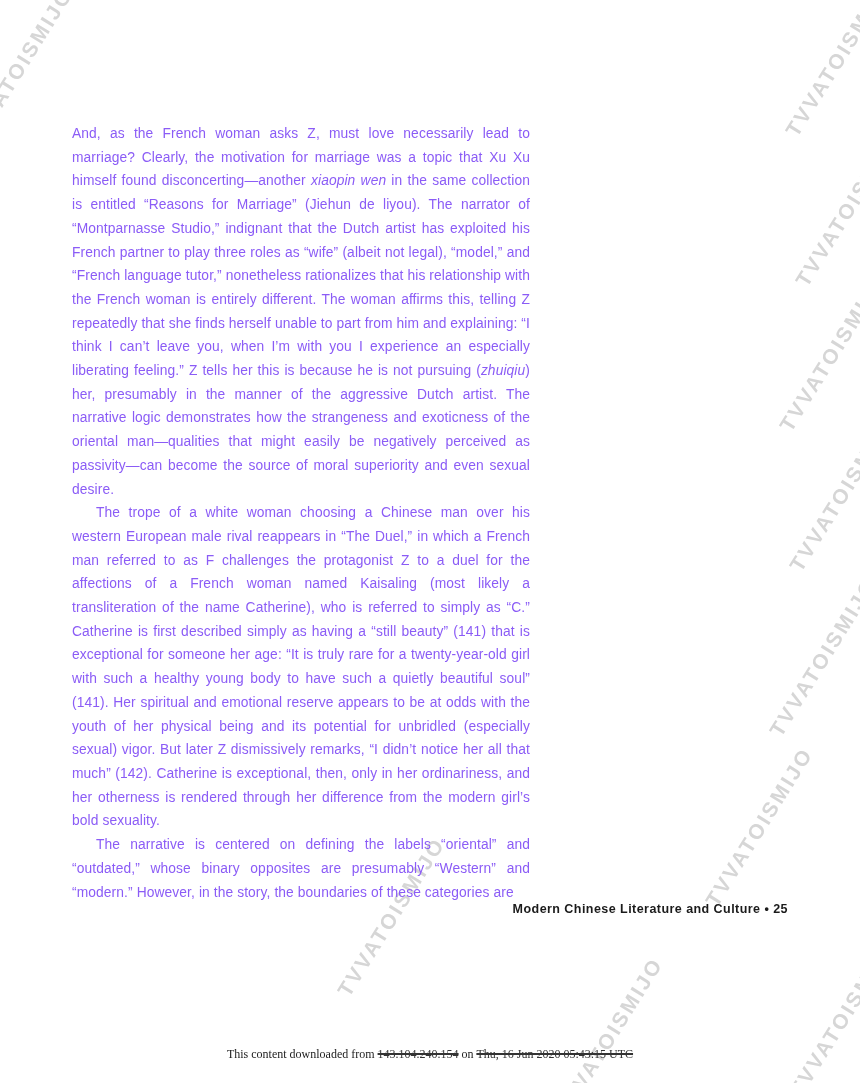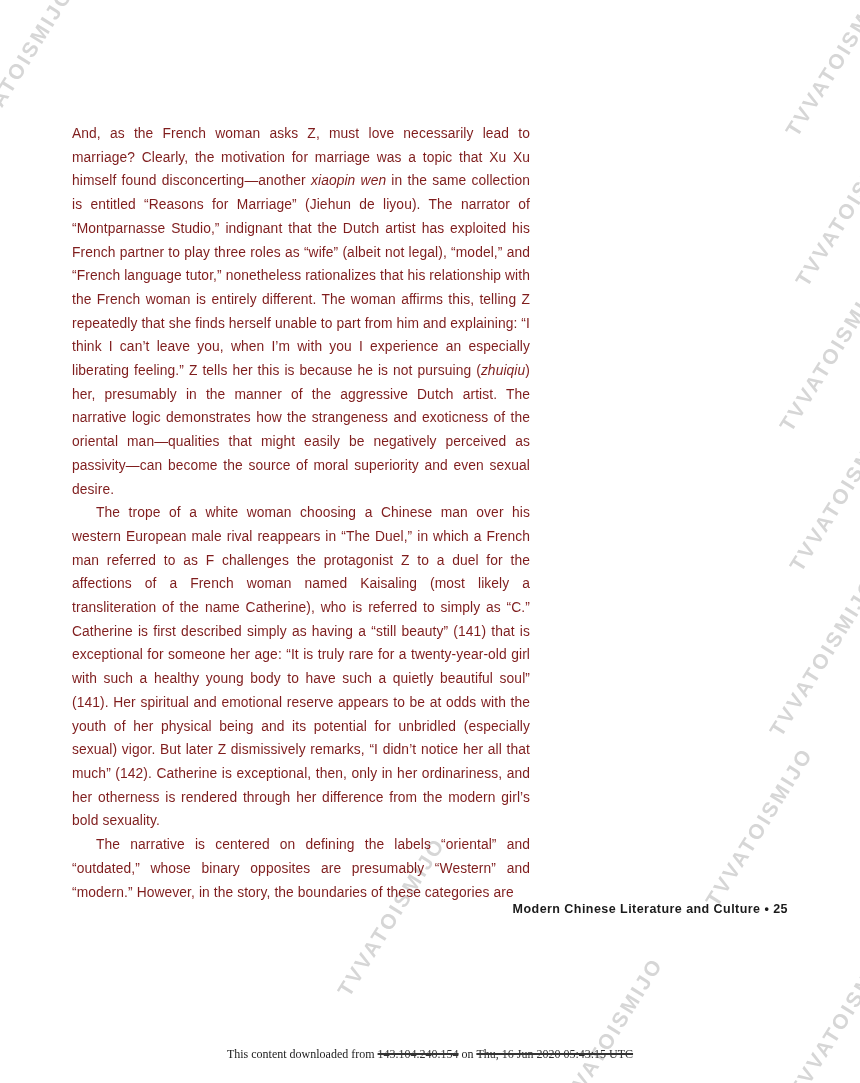--- a/index.html
+++ b/index.html
@@ -21,21 +21,21 @@
     position: absolute;
     left: 72px;
     top: 122px;
     width: 458px;
   }
   .page-text p.para {
     margin: 0;
     font-size: 13.8px;
     line-height: 23.7px;
     text-align: justify;
-    color: #7f1d1d;
+    color: #8b5cf6;
     letter-spacing: 0.1px;
   }
   .page-text p.para.indent { text-indent: 24px; }
   .page-text .italic { font-style: italic; }
 
   
   .journal-footer {
     position: absolute;
     right: 72px;
     top: 902px;

